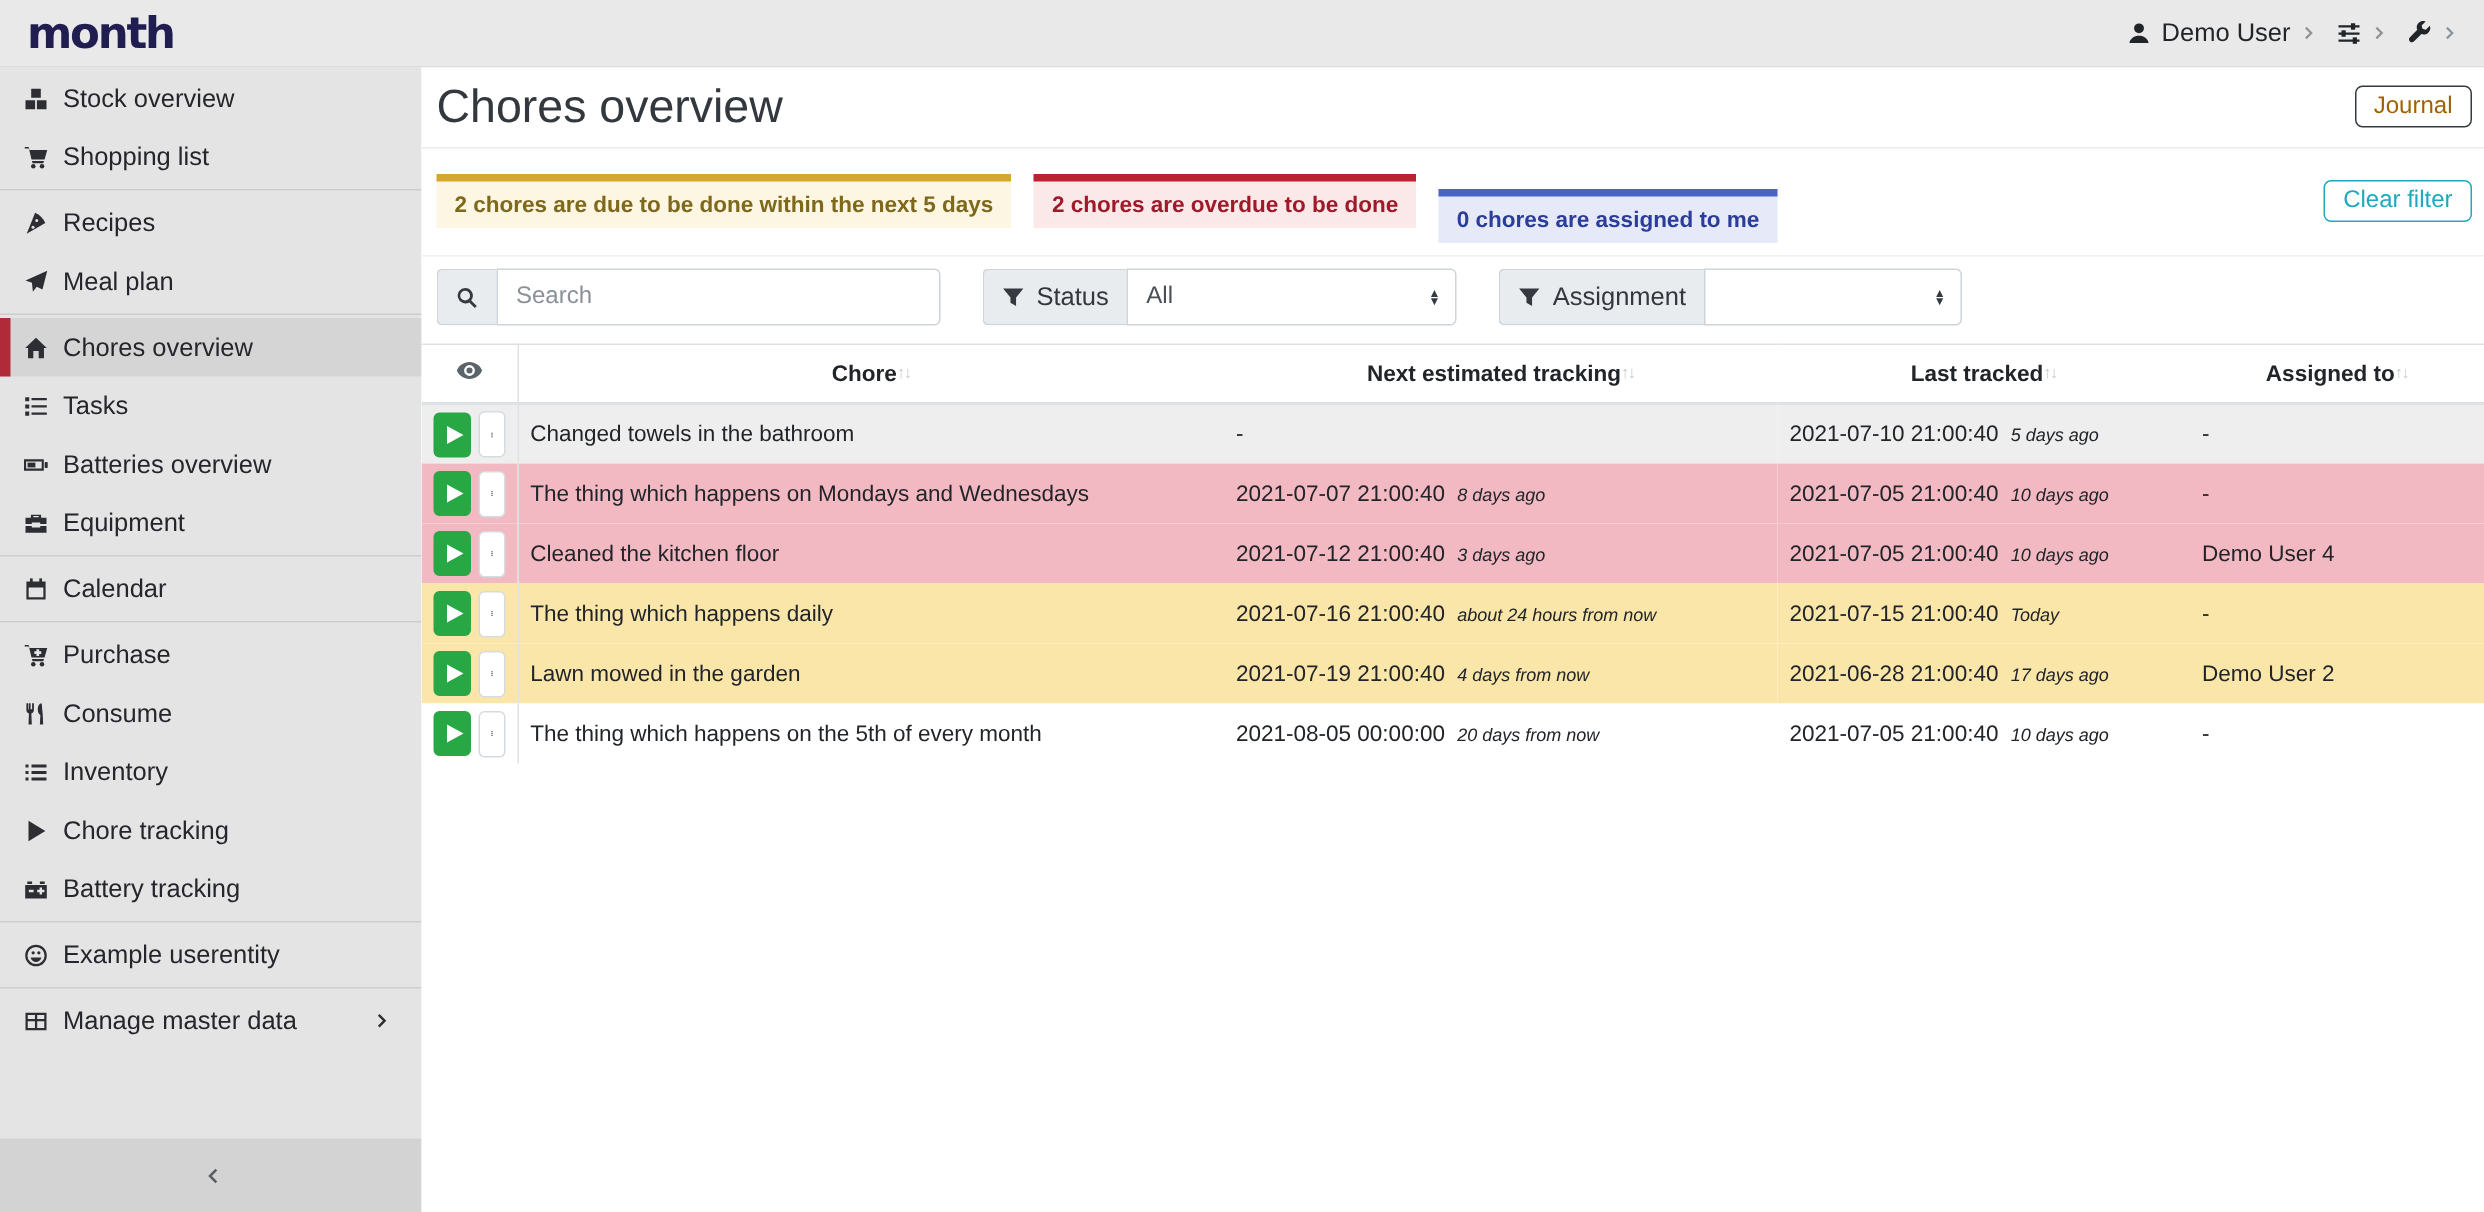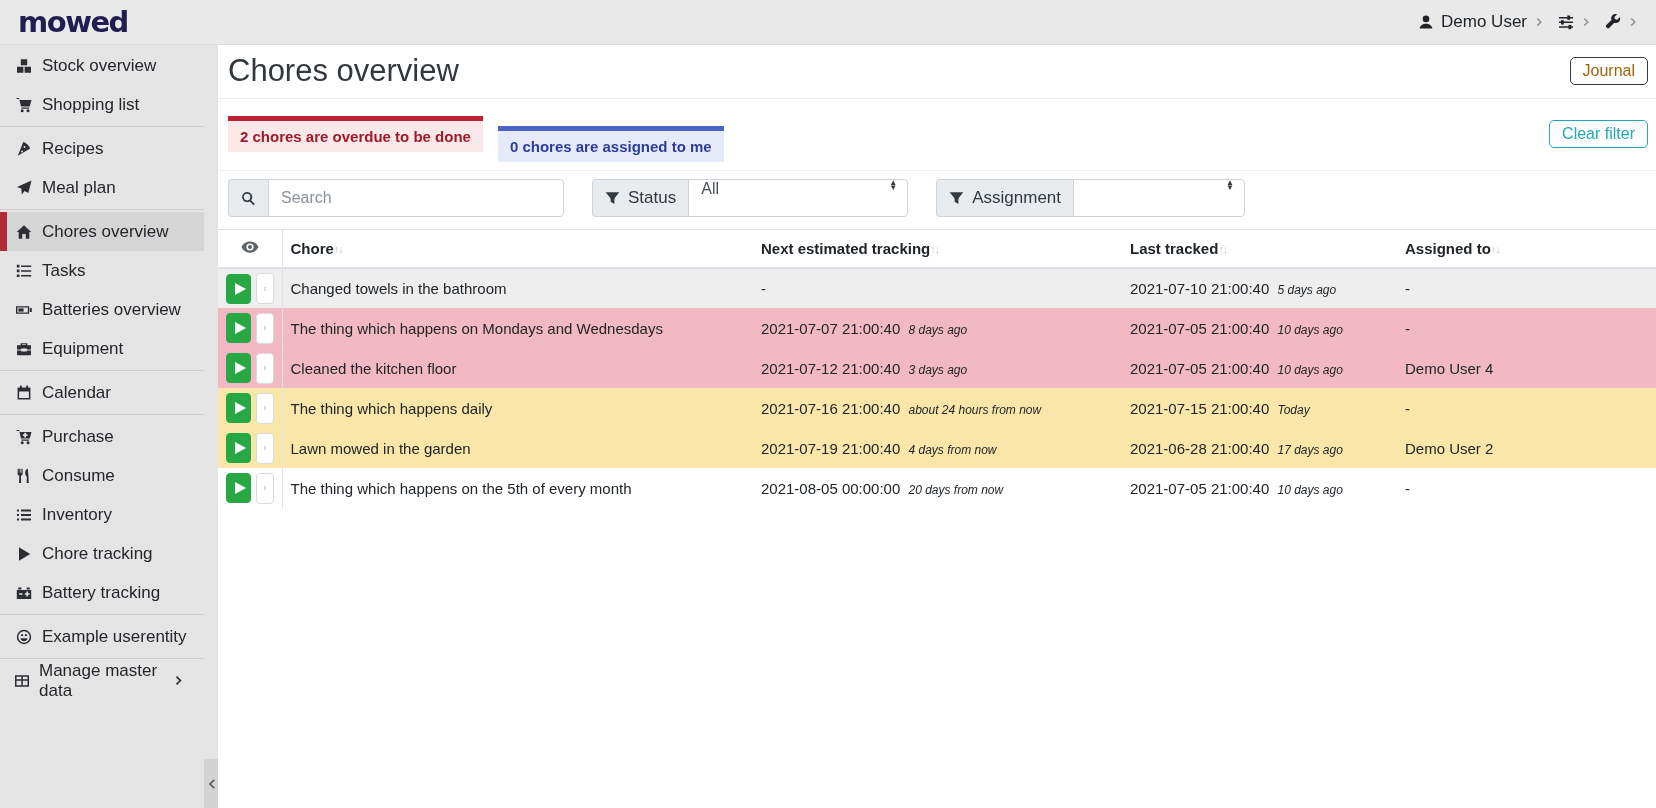--- a/index.html
+++ b/index.html
@@ -16,21 +16,21 @@
   .nav-chevron { color:#8d9499; display:flex; }
   .icon { display:inline-flex; line-height:0; }
   .icon svg { width:1em; height:1em; }
   .nav-group .icon { font-size:16px; }
   .nav-chevron svg { width:12px; height:12px; }
 
   
   .layout { display:flex; height:763px; }
 
   
-  .sidebar { width:218px; background:#e4e4e4; display:flex; flex-direction:row; flex:none; }
+  .sidebar { width:281px; background:#e4e4e4; display:flex; flex-direction:column; flex:none; }
   .side-items { padding-top:1px; }
   .side-item { height:39px; display:flex; align-items:center; gap:9px; padding:0 14px;
                font-size:17px; color:#24262b; cursor:pointer; }
   .side-item .icon { font-size:16px; color:#2c2e33; width:19px; justify-content:center; }
   .side-item.active { background:#d5d5d5; border-left:7px solid #b02a3a; padding-left:7px; }
   .side-divider { border-top:1px solid #cdcdcd; margin:2px 0; }
   .side-chevron { margin-left:auto; color:#6c757d; display:flex; padding-right:4px; }
   .side-chevron svg { width:13px; height:13px; }
   .sidebar-footer { margin-top:auto; height:49px; background:#d3d3d3; display:flex;
                     align-items:center; justify-content:center; color:#5a5f64; cursor:pointer; }
@@ -58,33 +58,33 @@
   .filters-row { display:flex; gap:28px; padding:8px 10px 12px 10px; }
   .input-group { display:flex; height:38px; }
   .ig-prepend { background:#e9ecef; border:1px solid #ced4da; border-right:0;
                 border-radius:4px 0 0 4px; display:flex; align-items:center; gap:8px;
                 padding:0 12px; font-size:17px; color:#32383e; }
   .ig-prepend .icon { font-size:15px; color:#343a40; }
   .search-input { width:296px; border:1px solid #ced4da; border-radius:0 4px 4px 0;
                   padding:0 12px; font-size:16px; color:#495057; outline:none; }
   .search-input::placeholder { color:#8a9199; }
   .fake-select { border:1px solid #ced4da; border-radius:0 4px 4px 0; display:flex;
-                 align-items:flex-start; padding:0 10px 0 12px; font-size:16px; color:#495057;
+                 align-items:center; padding:0 10px 0 12px; font-size:16px; color:#495057;
                  background:#fff; cursor:pointer; }
   .fake-select .sel-value { flex:1; }
   .sel-arrows { display:flex; flex-direction:column; font-size:8px; line-height:0.65;
                 color:#343a40; padding-left:8px; }
   .w-status { width:220px; } .w-assign { width:172px; }
 
   
   table { border-collapse:collapse; width:100%; table-layout:fixed; }
   th, td { text-align:left; vertical-align:middle; }
   thead th { font-size:15px; font-weight:700; color:#212529; padding:8px;
              border-top:1px solid #dee2e6; border-bottom:2px solid #dee2e6; }
-  .th-flex { display:flex; align-items:center; justify-content:flex-start; }
+  .th-flex { display:flex; align-items:center; justify-content:center; }
   .sort-icon { color:#c6ccd2; font-size:11px; letter-spacing:-1px; font-weight:400; }
   .col-ctrl { width:64px; }
   .col-chore { width:471px; } .col-next { width:369px; } .col-last { width:275px; }
   th.cell-ctrl, td.cell-ctrl { border-right:1px solid #dee2e6; }
   th.cell-ctrl { text-align:center; }
   .eye-wrap { color:#5c646b; font-size:18px; display:inline-flex; }
   tbody td { padding:4px 8px; height:40px; font-size:15px; }
   tr.row-stripe  td { background:#eeeeee; }
   tr.row-danger  td { background:#f3b9c2; }
   tr.row-warning td { background:#fbe6a9; }
@@ -98,21 +98,21 @@
   .dots-btn { width:20px; height:31px; background:#fff; border:1px solid #d6dbe0;
               border-radius:4px; display:flex; align-items:center; justify-content:center;
               cursor:pointer; color:#3c4248; }
   .dots-btn svg { width:4px; height:16px; }
   .timeago { font-size:12px; font-style:italic; margin-left:4px; }
 </style>
 </head>
 <body>
 
 <div class="navbar">
-  <div class="logo">mowed</div>
+  <div class="logo">month</div>
   <div class="nav-right">
     <div class="nav-group">
       <span class="icon">
           <svg viewBox="0 0 16 16" fill="currentColor">
             <path d="M8 1.6a3.3 3.3 0 1 1 0 6.6 3.3 3.3 0 0 1 0-6.6zM1.6 14.6c.5-3 3.2-4.8 6.4-4.8s5.9 1.8 6.4 4.8z"></path>
           </svg>
         </span>
       <span>Demo User</span>
       <span class="icon nav-chevron">
           <svg viewBox="0 0 16 16" fill="currentColor">
@@ -315,20 +315,21 @@
 
   <div class="main">
 
     <div class="content-header">
       <div class="page-title">Chores overview</div>
       <button class="btn btn-journal" style="margin-left:auto">Journal</button>
     </div>
 
     <div class="alerts-row">
 
+      <div class="alert-card alert-warning">2 chores are due to be done within the next 5 days</div>
         <div class="alert-card alert-danger">2 chores are overdue to be done</div>
         <div class="alert-card alert-info">0 chores are assigned to me</div>
         <button class="btn btn-clear">Clear filter</button>
     </div>
 
     <div class="filters-row">
       <div class="input-group">
         <div class="ig-prepend">
           <span class="icon">
               <svg viewBox="0 0 16 16" fill="currentColor">

